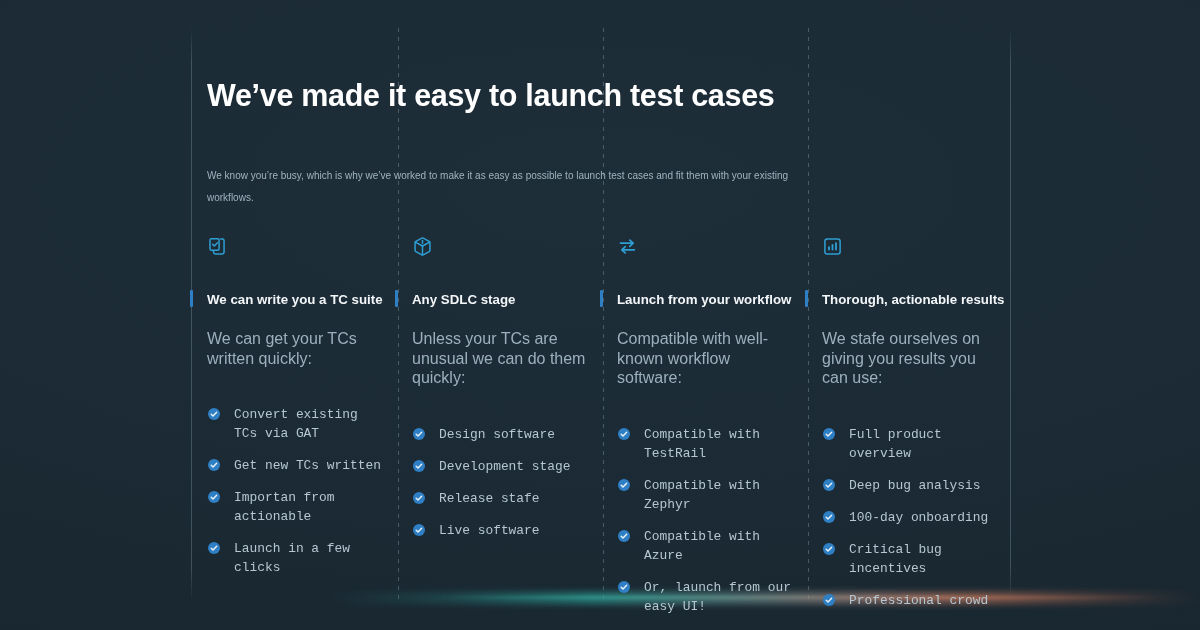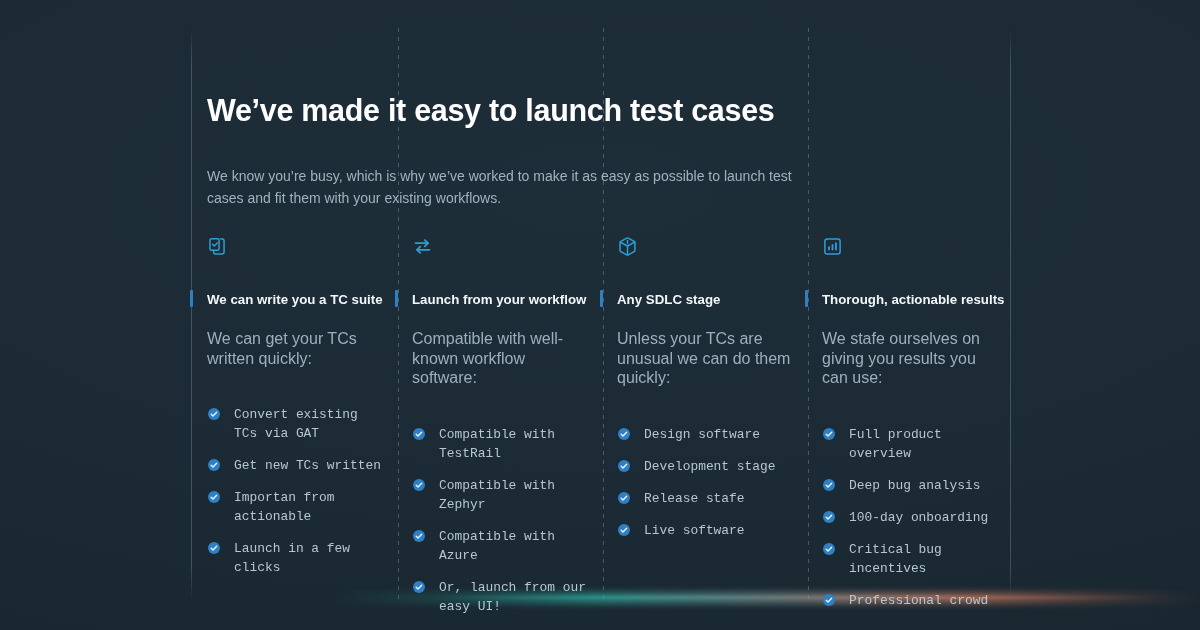--- a/index.html
+++ b/index.html
@@ -80,37 +80,37 @@
   #content {
     position: absolute;
     left: 207px;
     top: 0;
     width: 800px;
     height: 630px;
   }
 
   #headline {
     position: absolute;
-    top: 93px;
+    top: 78px;
     left: 0;
     margin: 0;
     font-size: 30.5px;
     font-weight: bold;
     letter-spacing: -0.3px;
     color: #ffffff;
     white-space: nowrap;
   }
 
   #subtitle {
     position: absolute;
     top: 165px;
     left: 0;
     width: 590px;
     margin: 0;
-    font-size: 14px;
+    font-size: 10px;
     line-height: 22px;
     color: #9fb3bf;
   }
 
   #columns {
     position: absolute;
     top: 236px;
     left: 0;
     width: 800px;
     display: flex;
@@ -231,20 +231,58 @@
                   <circle cx="10" cy="10" r="8.6" fill="#2f7fc4"></circle>
                   <path d="M6 10.2l2.6 2.6 5.2-5.4" fill="none" stroke="#ecf3f8" stroke-width="2" stroke-linecap="round" stroke-linejoin="round"></path>
                 </svg>
               </span><span>Importan from actionable</span></li>
             <li><span class="check">
                 <svg width="14" height="14" viewBox="0 0 20 20">
                   <circle cx="10" cy="10" r="8.6" fill="#2f7fc4"></circle>
                   <path d="M6 10.2l2.6 2.6 5.2-5.4" fill="none" stroke="#ecf3f8" stroke-width="2" stroke-linecap="round" stroke-linejoin="round"></path>
                 </svg>
               </span><span>Launch in a few clicks</span></li>
+          </ul>
+        </div>
+        <div class="col">
+          <span class="col-icon">
+            <svg width="21" height="21" viewBox="0 0 24 24" fill="none" stroke="currentColor" stroke-width="1.7" stroke-linecap="round" stroke-linejoin="round">
+              <path d="M20.5 7.6v8.8a1.7 1.7 0 0 1-.88 1.49l-6.8 3.74a1.7 1.7 0 0 1-1.64 0l-6.8-3.74A1.7 1.7 0 0 1 3.5 16.4V7.6a1.7 1.7 0 0 1 .88-1.49l6.8-3.74a1.7 1.7 0 0 1 1.64 0l6.8 3.74A1.7 1.7 0 0 1 20.5 7.6z"></path>
+              <path d="M3.8 6.9L12 11.4l8.2-4.5"></path>
+              <path d="M12 21v-9.6"></path>
+              <path d="M12 5.2v3.1"></path>
+            </svg>
+          </span>
+          <div class="col-head">Any SDLC stage</div>
+          <p class="col-desc">Unless your TCs are unusual we can do them quickly:</p>
+          <ul class="col-list">
+            <li><span class="check">
+                <svg width="14" height="14" viewBox="0 0 20 20">
+                  <circle cx="10" cy="10" r="8.6" fill="#2f7fc4"></circle>
+                  <path d="M6 10.2l2.6 2.6 5.2-5.4" fill="none" stroke="#ecf3f8" stroke-width="2" stroke-linecap="round" stroke-linejoin="round"></path>
+                </svg>
+              </span><span>Design software</span></li>
+            <li><span class="check">
+                <svg width="14" height="14" viewBox="0 0 20 20">
+                  <circle cx="10" cy="10" r="8.6" fill="#2f7fc4"></circle>
+                  <path d="M6 10.2l2.6 2.6 5.2-5.4" fill="none" stroke="#ecf3f8" stroke-width="2" stroke-linecap="round" stroke-linejoin="round"></path>
+                </svg>
+              </span><span>Development stage</span></li>
+            <li><span class="check">
+                <svg width="14" height="14" viewBox="0 0 20 20">
+                  <circle cx="10" cy="10" r="8.6" fill="#2f7fc4"></circle>
+                  <path d="M6 10.2l2.6 2.6 5.2-5.4" fill="none" stroke="#ecf3f8" stroke-width="2" stroke-linecap="round" stroke-linejoin="round"></path>
+                </svg>
+              </span><span>Release stafe</span></li>
+            <li><span class="check">
+                <svg width="14" height="14" viewBox="0 0 20 20">
+                  <circle cx="10" cy="10" r="8.6" fill="#2f7fc4"></circle>
+                  <path d="M6 10.2l2.6 2.6 5.2-5.4" fill="none" stroke="#ecf3f8" stroke-width="2" stroke-linecap="round" stroke-linejoin="round"></path>
+                </svg>
+              </span><span>Live software</span></li>
           </ul>
         </div>
         <div class="col">
           <span class="col-icon">
             <svg width="21" height="21" viewBox="0 0 24 24" fill="none" stroke="currentColor" stroke-width="1.9" stroke-linecap="round" stroke-linejoin="round">
               <path d="M4 8.2h14"></path>
               <path d="M14.6 4.6L18.4 8.2 14.6 11.8"></path>
               <path d="M20 15.8H6"></path>
               <path d="M9.4 12.2L5.6 15.8 9.4 19.4"></path>
             </svg>
@@ -274,58 +312,20 @@
                 <svg width="14" height="14" viewBox="0 0 20 20">
                   <circle cx="10" cy="10" r="8.6" fill="#2f7fc4"></circle>
                   <path d="M6 10.2l2.6 2.6 5.2-5.4" fill="none" stroke="#ecf3f8" stroke-width="2" stroke-linecap="round" stroke-linejoin="round"></path>
                 </svg>
               </span><span>Or, launch from our easy UI!</span></li>
           </ul>
         </div>
         <div class="col">
           <span class="col-icon">
             <svg width="21" height="21" viewBox="0 0 24 24" fill="none" stroke="currentColor" stroke-width="1.7" stroke-linecap="round" stroke-linejoin="round">
-              <path d="M20.5 7.6v8.8a1.7 1.7 0 0 1-.88 1.49l-6.8 3.74a1.7 1.7 0 0 1-1.64 0l-6.8-3.74A1.7 1.7 0 0 1 3.5 16.4V7.6a1.7 1.7 0 0 1 .88-1.49l6.8-3.74a1.7 1.7 0 0 1 1.64 0l6.8 3.74A1.7 1.7 0 0 1 20.5 7.6z"></path>
-              <path d="M3.8 6.9L12 11.4l8.2-4.5"></path>
-              <path d="M12 21v-9.6"></path>
-              <path d="M12 5.2v3.1"></path>
-            </svg>
-          </span>
-          <div class="col-head">Any SDLC stage</div>
-          <p class="col-desc">Unless your TCs are unusual we can do them quickly:</p>
-          <ul class="col-list">
-            <li><span class="check">
-                <svg width="14" height="14" viewBox="0 0 20 20">
-                  <circle cx="10" cy="10" r="8.6" fill="#2f7fc4"></circle>
-                  <path d="M6 10.2l2.6 2.6 5.2-5.4" fill="none" stroke="#ecf3f8" stroke-width="2" stroke-linecap="round" stroke-linejoin="round"></path>
-                </svg>
-              </span><span>Design software</span></li>
-            <li><span class="check">
-                <svg width="14" height="14" viewBox="0 0 20 20">
-                  <circle cx="10" cy="10" r="8.6" fill="#2f7fc4"></circle>
-                  <path d="M6 10.2l2.6 2.6 5.2-5.4" fill="none" stroke="#ecf3f8" stroke-width="2" stroke-linecap="round" stroke-linejoin="round"></path>
-                </svg>
-              </span><span>Development stage</span></li>
-            <li><span class="check">
-                <svg width="14" height="14" viewBox="0 0 20 20">
-                  <circle cx="10" cy="10" r="8.6" fill="#2f7fc4"></circle>
-                  <path d="M6 10.2l2.6 2.6 5.2-5.4" fill="none" stroke="#ecf3f8" stroke-width="2" stroke-linecap="round" stroke-linejoin="round"></path>
-                </svg>
-              </span><span>Release stafe</span></li>
-            <li><span class="check">
-                <svg width="14" height="14" viewBox="0 0 20 20">
-                  <circle cx="10" cy="10" r="8.6" fill="#2f7fc4"></circle>
-                  <path d="M6 10.2l2.6 2.6 5.2-5.4" fill="none" stroke="#ecf3f8" stroke-width="2" stroke-linecap="round" stroke-linejoin="round"></path>
-                </svg>
-              </span><span>Live software</span></li>
-          </ul>
-        </div>
-        <div class="col">
-          <span class="col-icon">
-            <svg width="21" height="21" viewBox="0 0 24 24" fill="none" stroke="currentColor" stroke-width="1.7" stroke-linecap="round" stroke-linejoin="round">
               <rect x="3.3" y="3.3" width="17.4" height="17.4" rx="2.6"></rect>
               <path d="M8 15.4v-2.6" stroke-width="2.1"></path>
               <path d="M12 15.4v-5.1" stroke-width="2.1"></path>
               <path d="M16 15.4V8.1" stroke-width="2.1"></path>
             </svg>
           </span>
           <div class="col-head">Thorough, actionable results</div>
           <p class="col-desc">We stafe ourselves on giving you results you can use:</p>
           <ul class="col-list">
             <li><span class="check">

